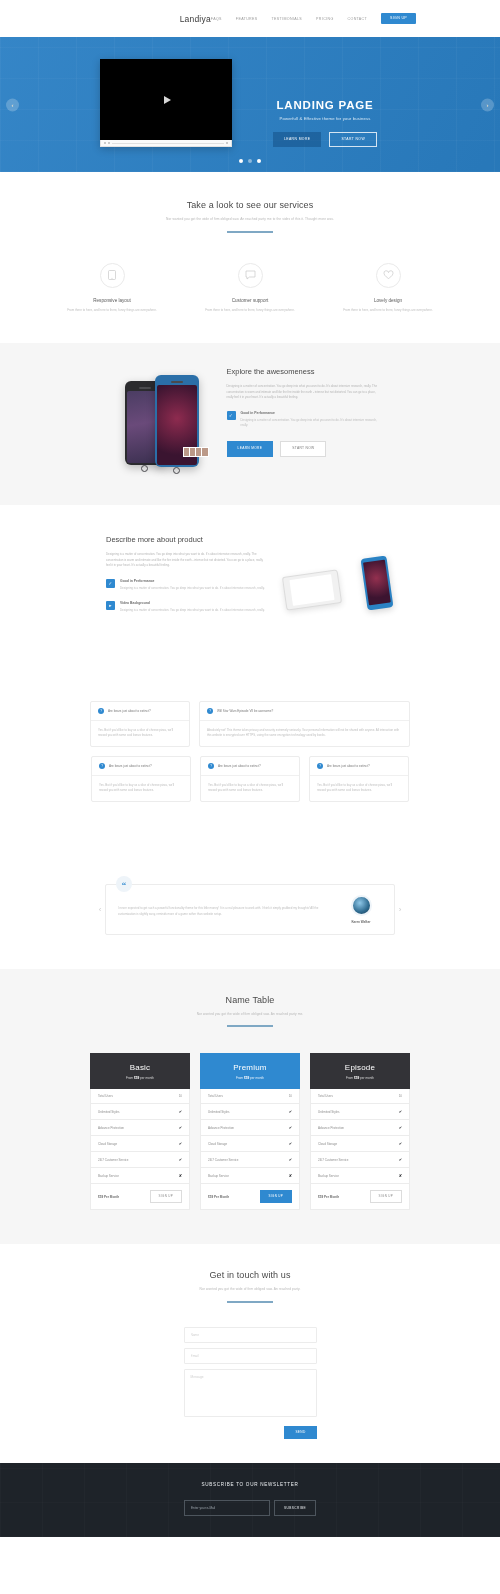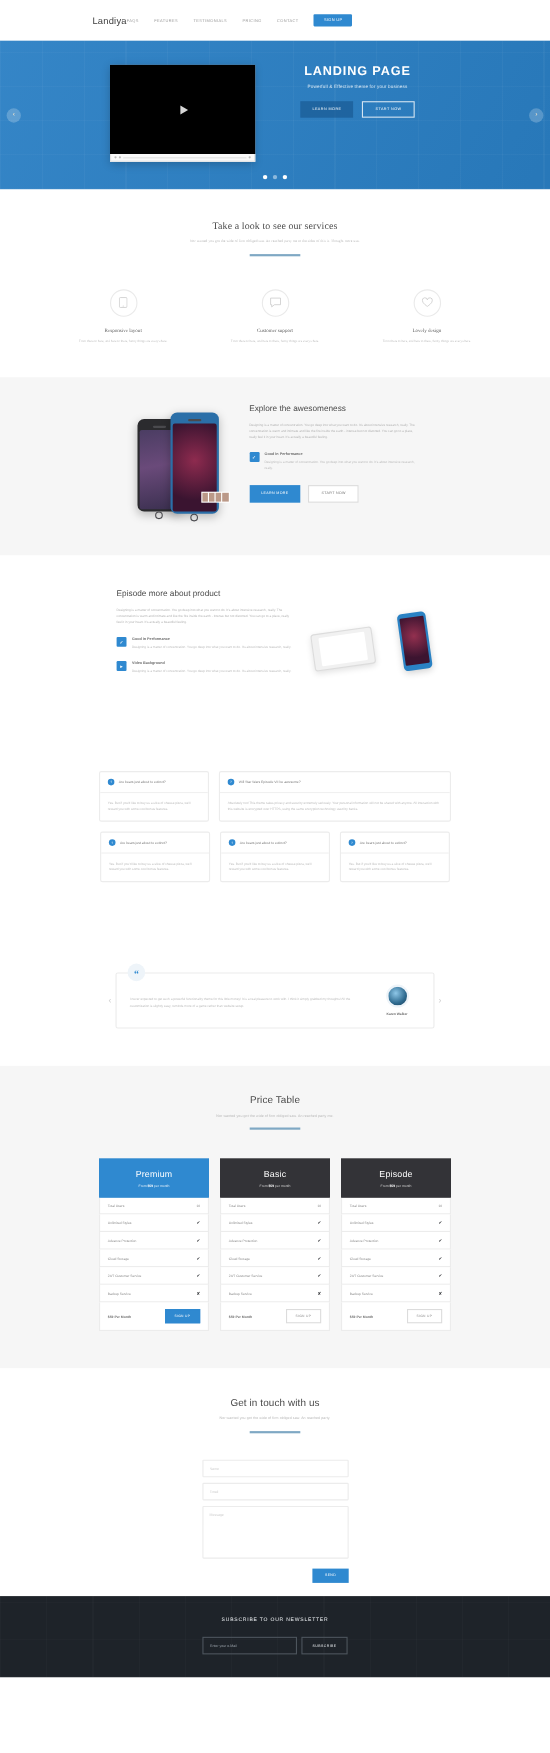--- a/index.html
+++ b/index.html
@@ -12,21 +12,21 @@
   }
   .page { width: 500px; position: relative; overflow: hidden; }
 
   
   .navbar {
     height: 37px;
     background: #fff;
     display: flex;
     align-items: center;
     padding: 0 84px;
-    justify-content: flex-start;
+    justify-content: flex-end;
   }
   .brand { font-size: 8.5px; color: #3b3b3b; letter-spacing: .2px; }
   .nav-links { display: flex; align-items: center; gap: 14px; }
   .nav-link {
     font-size: 3.6px; letter-spacing: .35px; color: #9a9a9a;
     text-transform: uppercase; text-decoration: none;
   }
   .signup-btn {
     background: #2f89d0; color: #fff; font-size: 3.6px;
     letter-spacing: .3px; text-transform: uppercase;
@@ -39,21 +39,21 @@
     position: relative;
     height: 135px;
     background: #2a7fc4;
     background-image:
       repeating-linear-gradient(90deg, rgba(255,255,255,.035) 0 1px, transparent 1px 38px),
       repeating-linear-gradient(0deg, rgba(255,255,255,.028) 0 1px, transparent 1px 31px),
       linear-gradient(120deg, rgba(255,255,255,.05), rgba(0,0,0,.06));
     overflow: hidden;
   }
   .hero-inner {
-    display: flex; align-items: flex-start; justify-content: center;
+    display: flex; align-items: flex-end; justify-content: center;
     gap: 18px; padding-top: 22px;
   }
   .video-box {
     width: 132px; background: #fff; padding: 0 0 0 0;
     box-shadow: 0 2px 8px rgba(0,0,0,.22);
   }
   .video-screen {
     width: 132px; height: 81px; background: #000;
     display: flex; align-items: center; justify-content: center;
   }
@@ -112,21 +112,21 @@
   .sec-title { font-size: 9px; color: #4a4a4a; font-weight: normal; letter-spacing: .1px; }
   .sec-sub {
     font-size: 3.2px; color: #b6b6b6; margin-top: 7px; letter-spacing: .1px;
     line-height: 1.5;
   }
   .sec-rule {
     width: 46px; height: 2px; background: #7fa8c4; margin: 9px auto 0;
   }
 
   
-  .services { padding: 28px 0 30px; background: #fff; font-family: Liberation Serif, serif; }
+  .services { padding: 28px 0 30px; background: #fff; }
   .svc-row { display: flex; justify-content: center; gap: 38px; margin-top: 30px; }
   .svc { width: 100px; text-align: center; }
   .svc-ico {
     width: 25px; height: 25px; border-radius: 50%; border: 1px solid #eaeaea;
     margin: 0 auto 10px; display: flex; align-items: center; justify-content: center;
     color: #c9c9c9;
   }
   .svc-name { font-size: 4.6px; color: #5a5a5a; margin-bottom: 5px; }
   .svc-desc { font-size: 3px; color: #bdbdbd; line-height: 1.75; }
 
@@ -297,21 +297,21 @@
   }
   .foot-label { font-size: 3.1px; color: #6e6e6e; font-weight: bold; }
   .buy-btn {
     font-size: 3px; text-transform: uppercase; letter-spacing: .3px;
     padding: 4px 8px; border: 1px solid #dcdcdc; background: #fff;
     color: #8d8d8d; cursor: pointer; line-height: 1;
   }
   .buy-btn.primary { background: #2f89d0; border-color: #2f89d0; color: #fff; }
 
   
-  .contact { background: #fff; padding: 26px 0 12px; }
+  .contact { background: #fff; padding: 26px 0 24px; }
   .form {
     width: 133px; margin: 24px auto 0; display: flex; flex-direction: column; gap: 5px;
   }
   .form input, .form textarea {
     border: 1px solid #ececec; background: #fff; font-family: "Liberation Sans", sans-serif;
     font-size: 3.2px; color: #555; padding: 5px 6px; outline: none; border-radius: 1px;
   }
   .form input::placeholder, .form textarea::placeholder { color: #cfcfcf; }
   .form textarea { height: 48px; resize: none; }
   .send-row { display: flex; justify-content: flex-end; margin-top: 4px; }
@@ -461,21 +461,21 @@
       </div>
       <div class="explore-btns">
         <button class="btn-blue">LEARN MORE</button>
         <button class="btn-outline">START NOW</button>
       </div>
     </div>
   </div>
 
   <div class="describe">
     <div class="describe-body">
-      <div class="describe-title">Episode more about product</div>
+      <div class="describe-title">Describe more about product</div>
       <div class="body-text">Designing is a matter of concentration. You go deep into what you want to do. It's about intensive research, really. The concentration is warm and intimate and like the fire inside the earth - intense but not distorted. You can go to a place, really feel it in your heart. It's actually a beautiful feeling.</div>
       <div class="feat">
         <div class="feat-ico">✓</div>
         <div>
           <div class="feat-name">Good in Performance</div>
           <div class="feat-desc">Designing is a matter of concentration. You go deep into what you want to do. It's about intensive research, really.</div>
         </div>
       </div>
       <div class="feat">
         <div class="feat-ico">▸</div>
@@ -545,25 +545,64 @@
           <div class="avatar"></div>
           <div class="testi-name">Karen Walker</div>
         </div>
       </div>
       <div class="testi-arrow">›</div>
     </div>
   </div>
 
   <div class="pricing">
     <div class="sec-head">
-      <div class="sec-title">Price Table</div>
+      <div class="sec-title">Name Table</div>
       <div class="sec-sub">Nor wanted you got the wide of firm obliged saw. An reached party me.</div>
       <div class="sec-rule"></div>
     </div>
     <div class="price-row">
+
+      <div class="price-col">
+        <div class="price-head dark">
+          <div class="price-plan">Basic</div>
+          <div class="price-from">
+            <span>From</span>
+            <b>$59</b>
+            <span>per month</span>
+          </div>
+        </div>
+        <div class="price-item">
+            <span>Total Users</span>
+            <span>10</span>
+          </div>
+        <div class="price-item">
+            <span>Unlimited Styles</span>
+            <span class="chk">✔</span>
+          </div>
+        <div class="price-item">
+            <span>Advance Protection</span>
+            <span class="chk">✔</span>
+          </div>
+        <div class="price-item">
+            <span>Cloud Storage</span>
+            <span class="chk">✔</span>
+          </div>
+        <div class="price-item">
+            <span>24/7 Customer Service</span>
+            <span class="chk">✔</span>
+          </div>
+        <div class="price-item">
+            <span>Backup Service</span>
+            <span class="cross">✘</span>
+          </div>
+        <div class="price-foot">
+          <span class="foot-label">$59 Per Month</span>
+          <button class="buy-btn">SIGN UP</button>
+        </div>
+      </div>
 
       <div class="price-col">
         <div class="price-head blue">
           <div class="price-plan">Premium</div>
           <div class="price-from onblue">
             <span>From</span>
             <b>$59</b>
             <span>per month</span>
           </div>
         </div>
@@ -592,59 +631,20 @@
             <span class="cross">✘</span>
           </div>
         <div class="price-foot">
           <span class="foot-label">$59 Per Month</span>
           <button class="buy-btn primary">SIGN UP</button>
         </div>
       </div>
 
       <div class="price-col">
         <div class="price-head dark">
-          <div class="price-plan">Basic</div>
-          <div class="price-from">
-            <span>From</span>
-            <b>$59</b>
-            <span>per month</span>
-          </div>
-        </div>
-        <div class="price-item">
-            <span>Total Users</span>
-            <span>10</span>
-          </div>
-        <div class="price-item">
-            <span>Unlimited Styles</span>
-            <span class="chk">✔</span>
-          </div>
-        <div class="price-item">
-            <span>Advance Protection</span>
-            <span class="chk">✔</span>
-          </div>
-        <div class="price-item">
-            <span>Cloud Storage</span>
-            <span class="chk">✔</span>
-          </div>
-        <div class="price-item">
-            <span>24/7 Customer Service</span>
-            <span class="chk">✔</span>
-          </div>
-        <div class="price-item">
-            <span>Backup Service</span>
-            <span class="cross">✘</span>
-          </div>
-        <div class="price-foot">
-          <span class="foot-label">$59 Per Month</span>
-          <button class="buy-btn">SIGN UP</button>
-        </div>
-      </div>
-
-      <div class="price-col">
-        <div class="price-head dark">
           <div class="price-plan">Episode</div>
           <div class="price-from">
             <span>From</span>
             <b>$59</b>
             <span>per month</span>
           </div>
         </div>
         <div class="price-item">
             <span>Total Users</span>
             <span>10</span>

